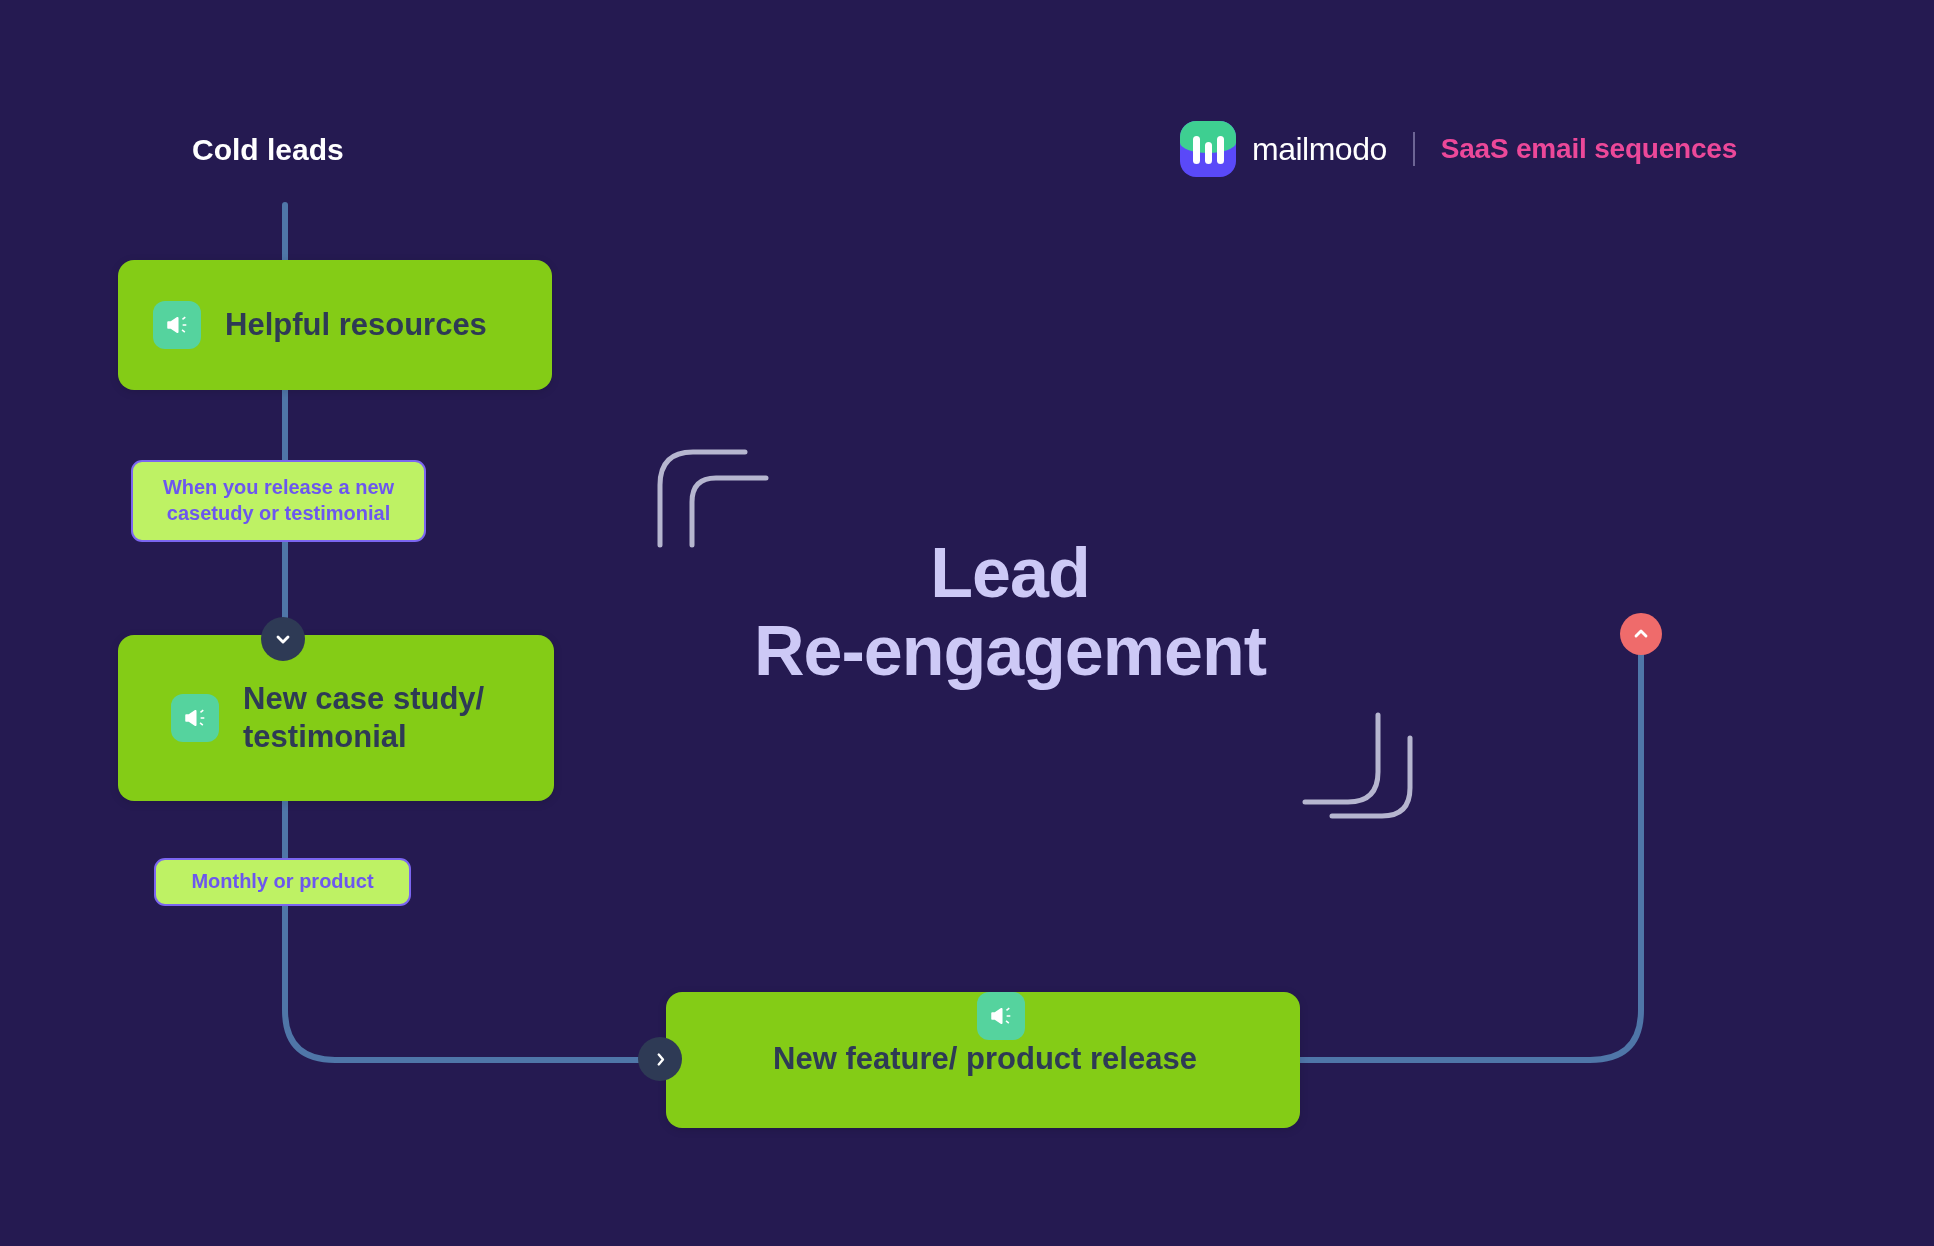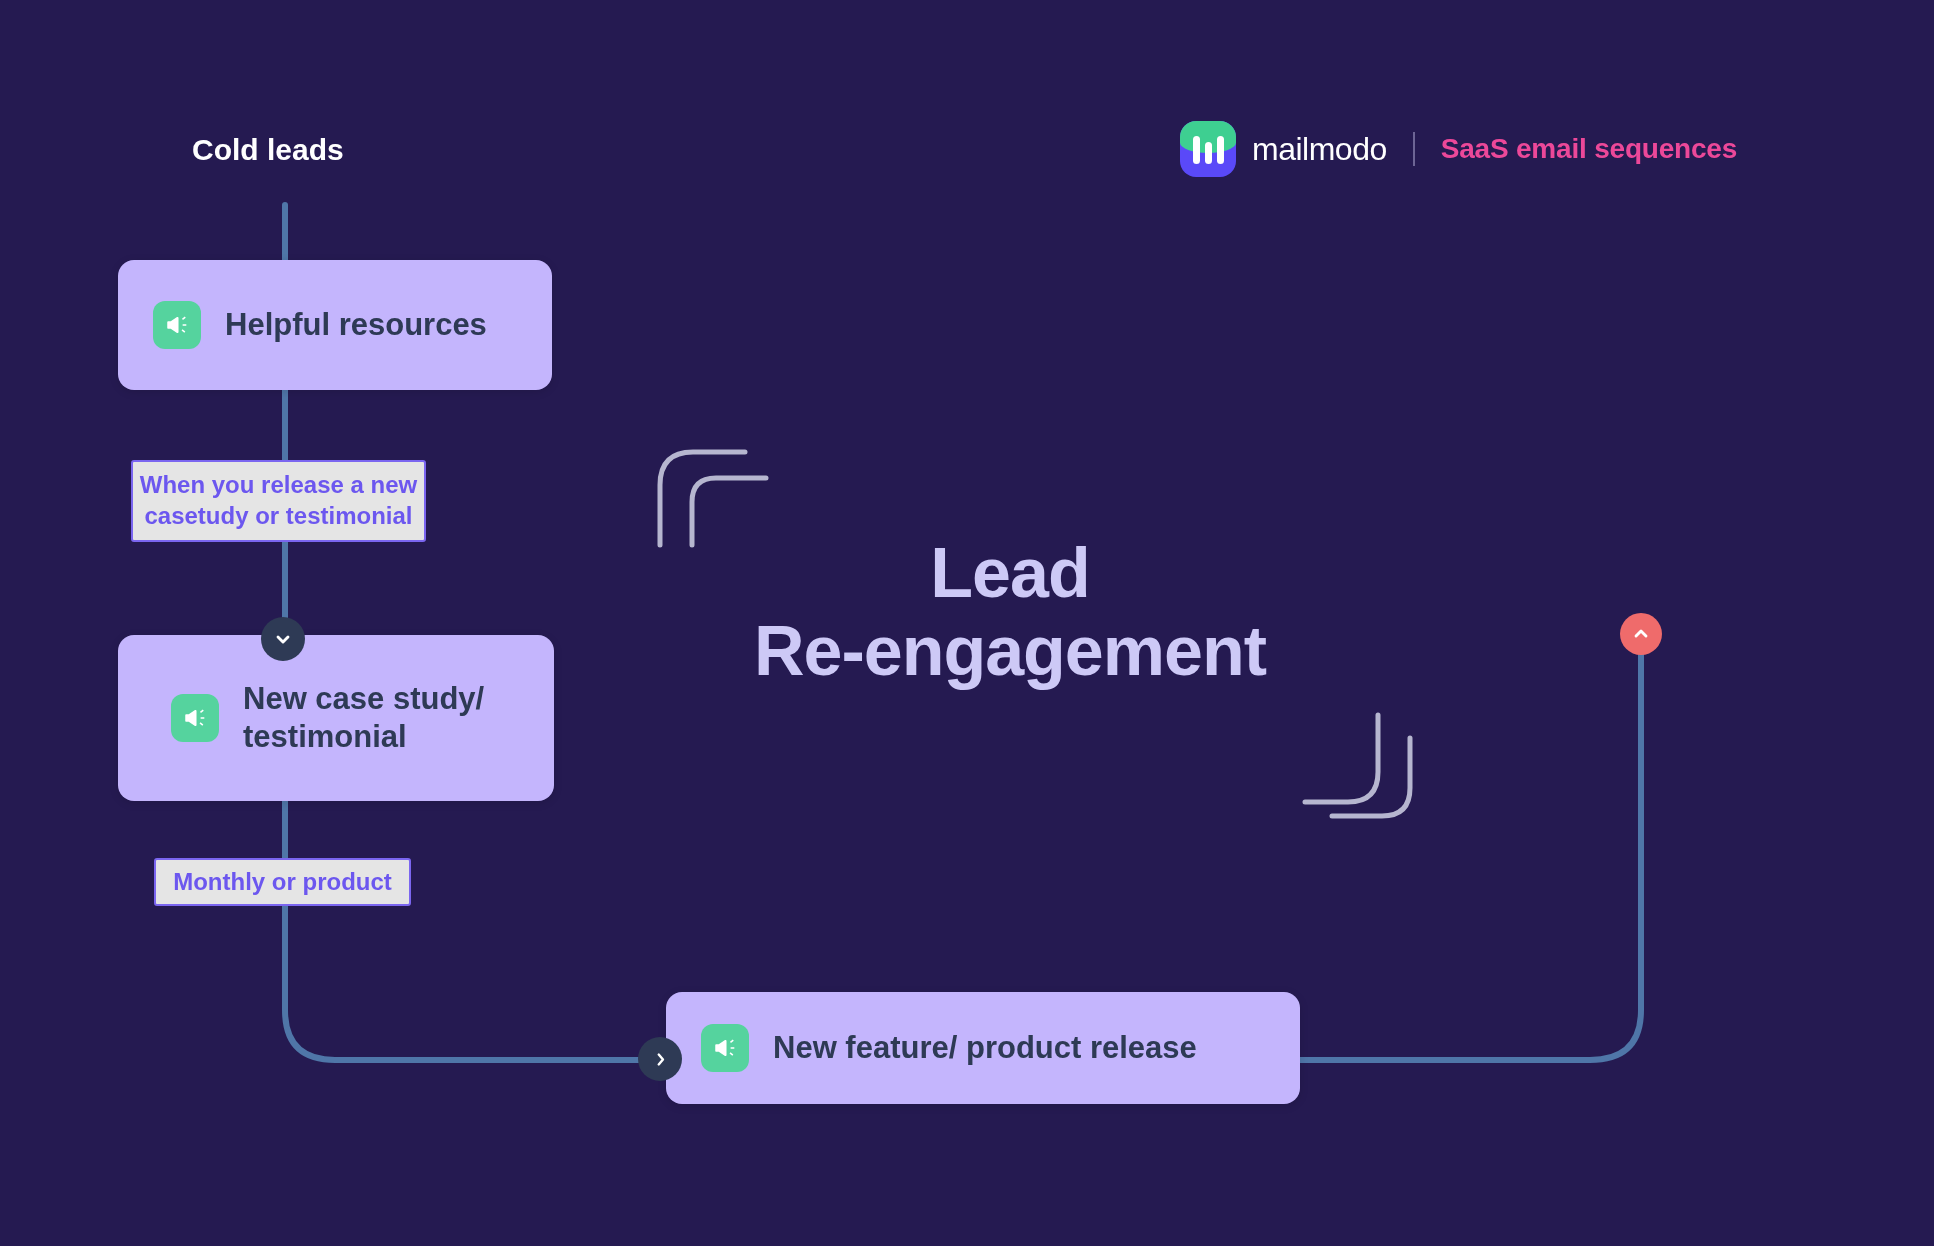--- a/index.html
+++ b/index.html
@@ -117,21 +117,21 @@
     font-size: 70px;
     font-weight: 700;
     line-height: 1.12;
     letter-spacing: -1px;
     white-space: pre-line;
   }
 
   
   .card {
     position: absolute;
-    background: #c4b5fd;
+    background: #84cc16;
     border-radius: 16px;
     display: flex;
     align-items: center;
     box-shadow: 0 2px 10px rgba(0,0,0,0.12);
   }
   .card-icon {
     width: 48px;
     height: 48px;
     border-radius: 12px;
     background: #55d39e;
@@ -146,30 +146,30 @@
     font-size: 31px;
     font-weight: 700;
     margin-left: 24px;
     margin-right: 20px;
     line-height: 1.24;
     white-space: pre-line;
   }
 
   #card-helpful      { left: 118px;  top: 260px;  width: 434px; height: 130px; }
   #card-casestudy    { left: 118px;  top: 635px;  width: 418px; height: 166px; padding-left: 18px; }
-  #card-newfeature   { left: 666px;  top: 992px;  width: 634px; height: 112px; }
+  #card-newfeature   { left: 666px;  top: 992px;  width: 634px; height: 136px; flex-direction: column; }
 
   
   .pill {
     position: absolute;
-    background: #e5e5e5;
+    background: #bef264;
     border: 2px solid #7b66f0;
-    border-radius: 3px;
+    border-radius: 11px;
     color: #6c57ef;
-    font-size: 24px;
+    font-size: 20px;
     font-weight: 700;
     text-align: center;
     line-height: 1.28;
     display: flex;
     align-items: center;
     justify-content: center;
     white-space: pre-line;
     box-sizing: border-box;
   }
   #pill-release  { left: 131px; top: 460px;  width: 295px; height: 82px; }

